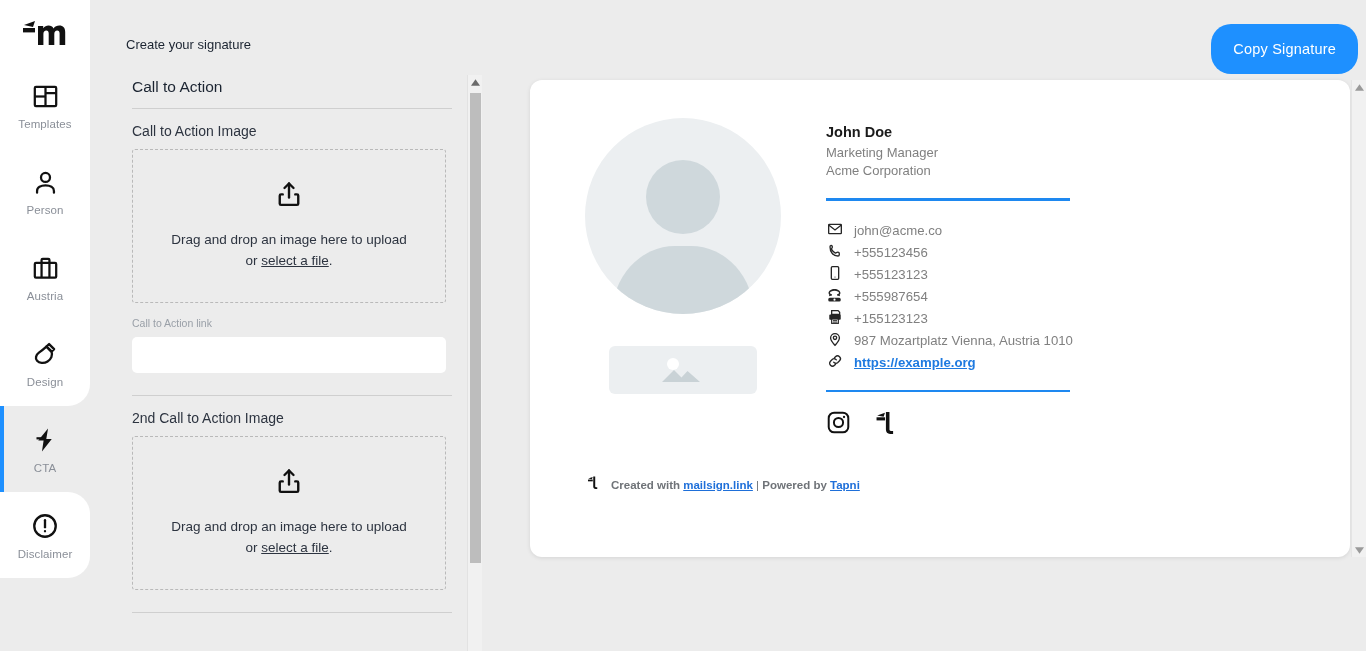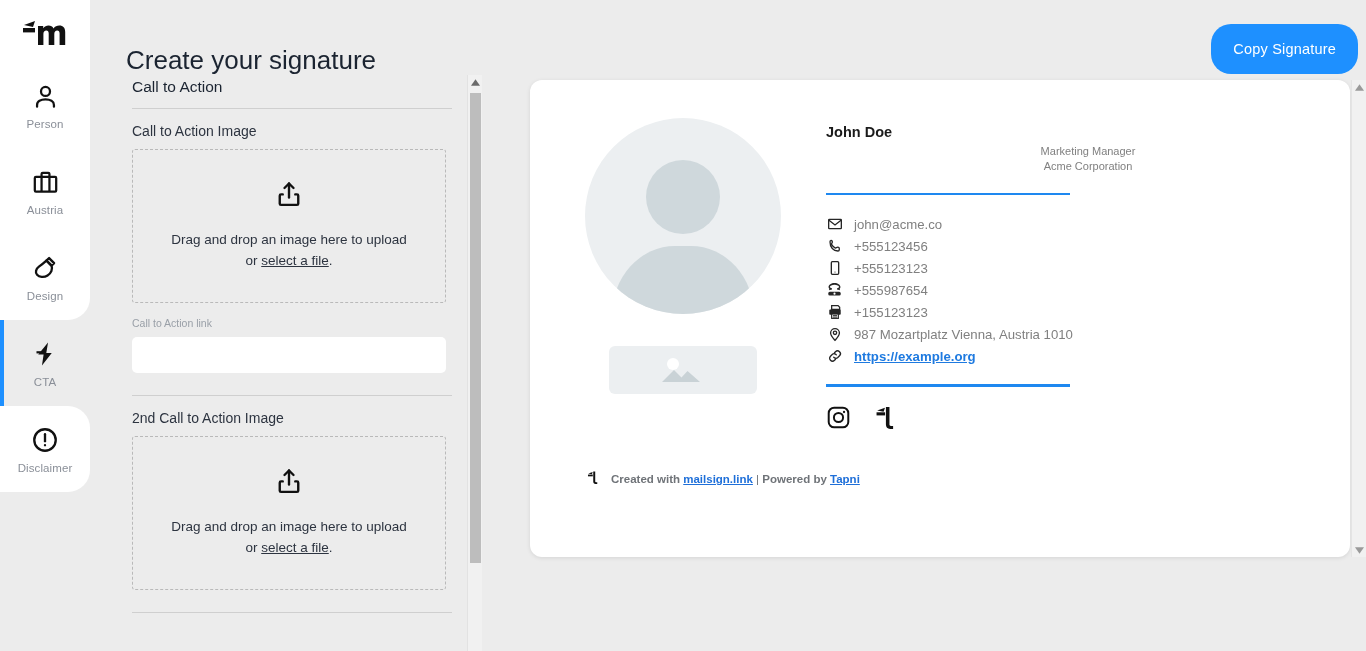--- a/index.html
+++ b/index.html
@@ -82,21 +82,21 @@
   
   .form-panel {
     width: 392px;
     min-width: 392px;
     height: 651px;
     background: #ececec;
     position: relative;
     padding: 0;
   }
   .page-title {
-    font-size: 26px;
+    font-size: 13px;
     color: #1b2431;
     padding: 28px 0 0 36px;
     font-weight: 400;
   }
   .form-scroll {
     position: absolute;
     top: 64px; left: 0; right: 0; bottom: 0;
     overflow: hidden;
     padding: 0 0 0 36px;
   }
@@ -270,24 +270,23 @@
     padding-top: 6px;
     flex: 1;
   }
   .sig-name {
     font-size: 14.5px;
     font-weight: bold;
     color: #1b1b1b;
     margin-bottom: 4px;
   }
   .sig-role, .sig-company {
-    font-size: 11px;
+    font-size: 13px;
     color: #808080;
     line-height: 1.35;
-    text-align: center;
   }
   .blue-rule {
     height: 2.5px;
     background: #1e88f0;
     width: 244px;
     margin: 19px 0 15px 0;
   }
   .blue-rule.bottom { margin: 20px 0 0 0; }
   .contact-row {
     display: flex;
@@ -362,20 +361,31 @@
     <div class="rail-logo">
       <svg width="46" height="30" viewBox="0 0 46 30">
         <path d="M2 9 L13 5 L11 11 Z" fill="#111"></path>
         <rect x="1" y="12" width="12" height="4.4" fill="#111"></rect>
         <path d="M16 29 V10 h5.2 v2.2 c1.4-1.9 3.2-2.7 5.3-2.7 2.3 0 4 .95 5 2.9 1.5-2 3.4-2.9 5.8-2.9 3.8 0 5.9 2.3 5.9 6.4V29h-5.6V17.6c0-2.1-.8-3.1-2.4-3.1-1.8 0-2.9 1.3-2.9 3.6V29h-5.6V17.6c0-2.1-.8-3.1-2.4-3.1-1.8 0-2.9 1.3-2.9 3.6V29Z" fill="#111"></path>
       </svg>
     </div>
 
     <div class="rail-items">
 
+      <div class="rail-item">
+        <span class="rail-icon">
+          <svg width="27" height="27" viewBox="0 0 24 24" fill="none" stroke="#111" stroke-width="2">
+            <rect x="2.5" y="3.5" width="19" height="17" rx="1"></rect>
+            <line x1="12" y1="3.5" x2="12" y2="20.5"></line>
+            <line x1="2.5" y1="12" x2="12" y2="12"></line>
+            <line x1="12" y1="9" x2="21.5" y2="9"></line>
+          </svg>
+        </span>
+        <span class="rail-label">Templates</span>
+      </div>
 
       <div class="rail-item">
         <span class="rail-icon">
           <svg width="27" height="27" viewBox="0 0 24 24" fill="none" stroke="#111" stroke-width="2" stroke-linecap="round">
             <circle cx="12" cy="7.5" r="4"></circle>
             <path d="M4.5 21v-1.5c0-3.3 3.4-5 7.5-5s7.5 1.7 7.5 5V21"></path>
           </svg>
         </span>
         <span class="rail-label">Person</span>
       </div>

